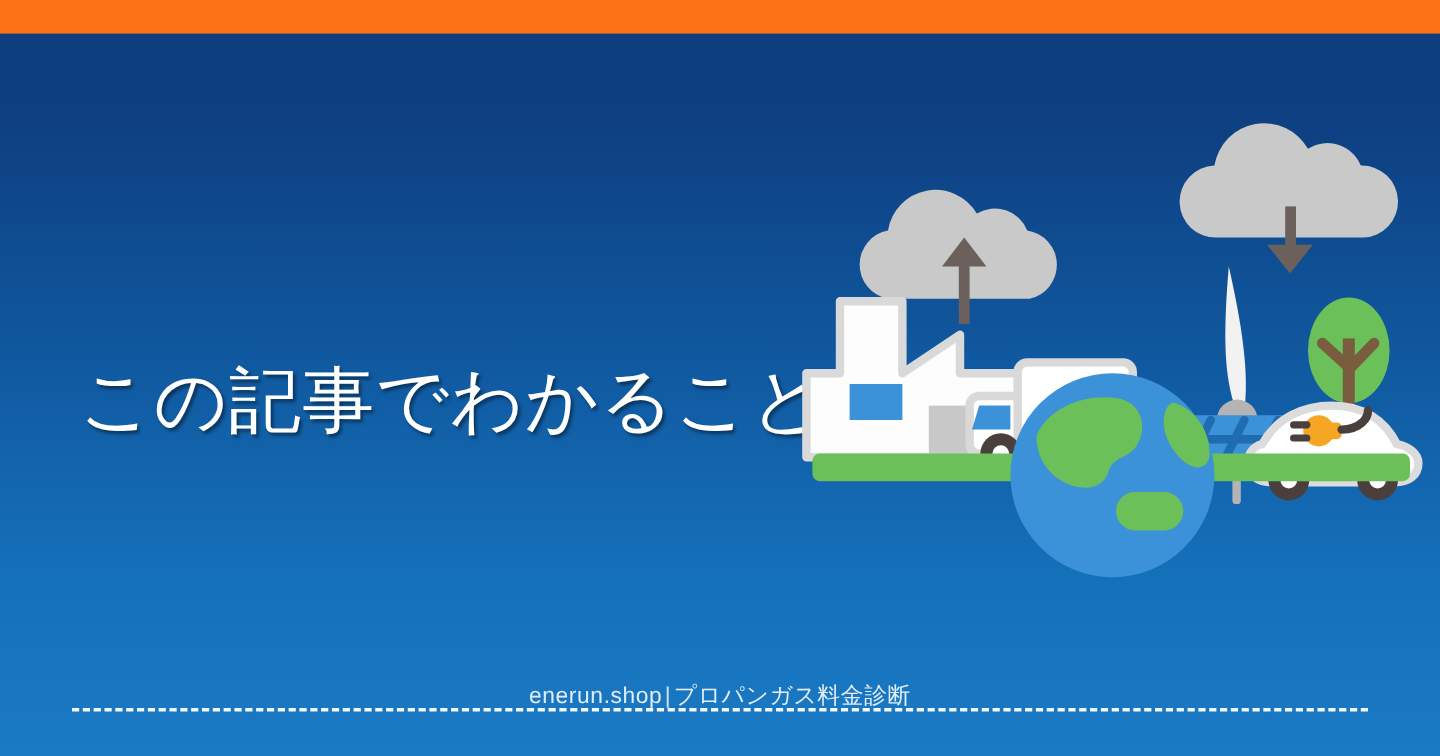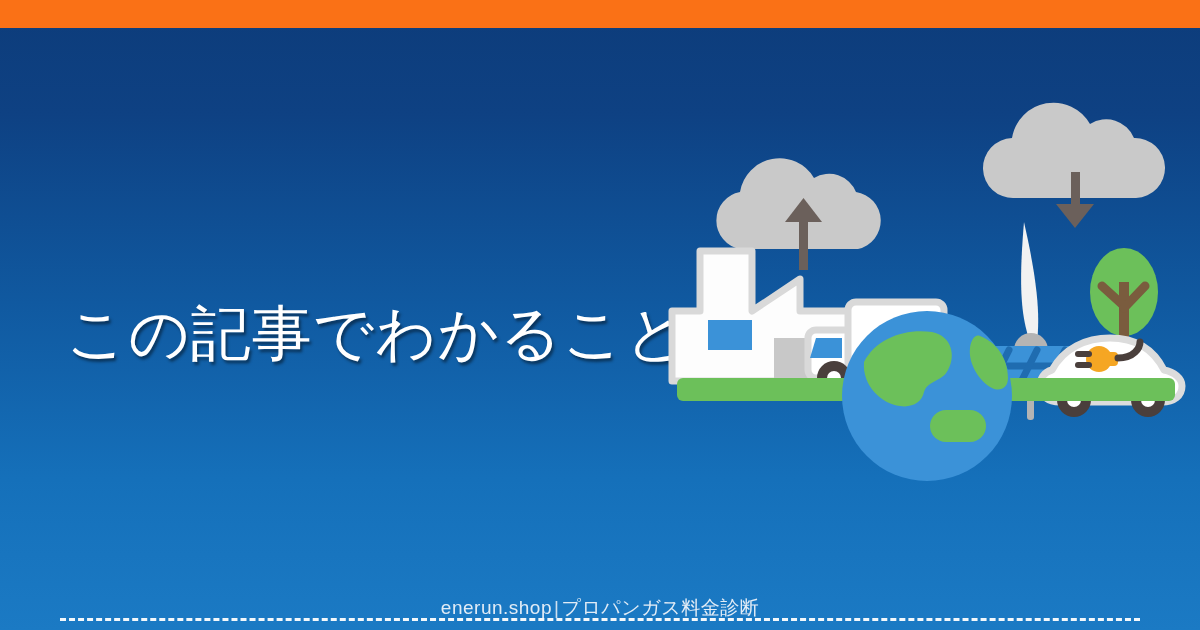--- a/index.html
+++ b/index.html
@@ -40,21 +40,21 @@
     font-weight: 400;
     color: #ffffff;
     text-shadow: 2px 3px 3px rgba(0,0,0,0.45);
     white-space: nowrap;
   }
 
   
   .footer {
     position: absolute;
     left: 0;
-    top: 590px;
+    top: 562px;
     width: 1200px;
     height: 40px;
   }
   .footer-rule {
     position: absolute;
     left: 60px;
     top: 28px;
     width: 1080px;
     height: 0;
     border-top: 3px dashed #ffffff;

